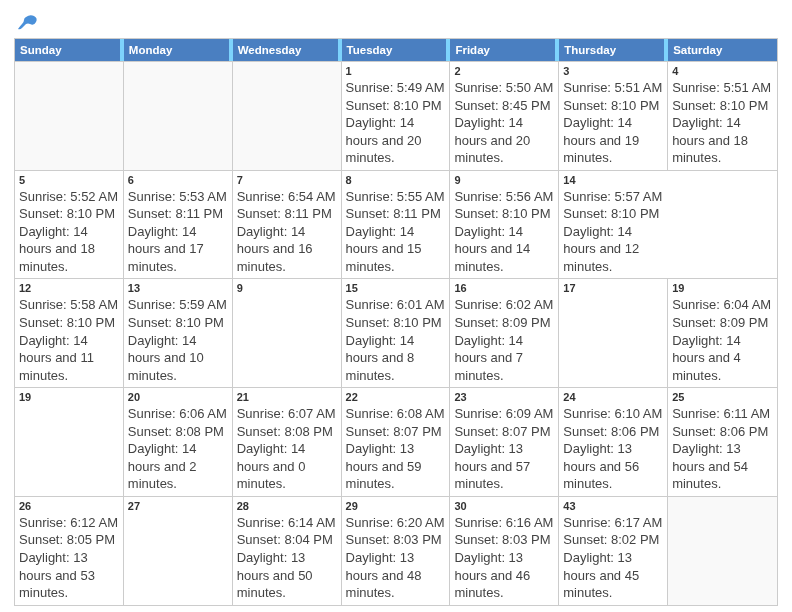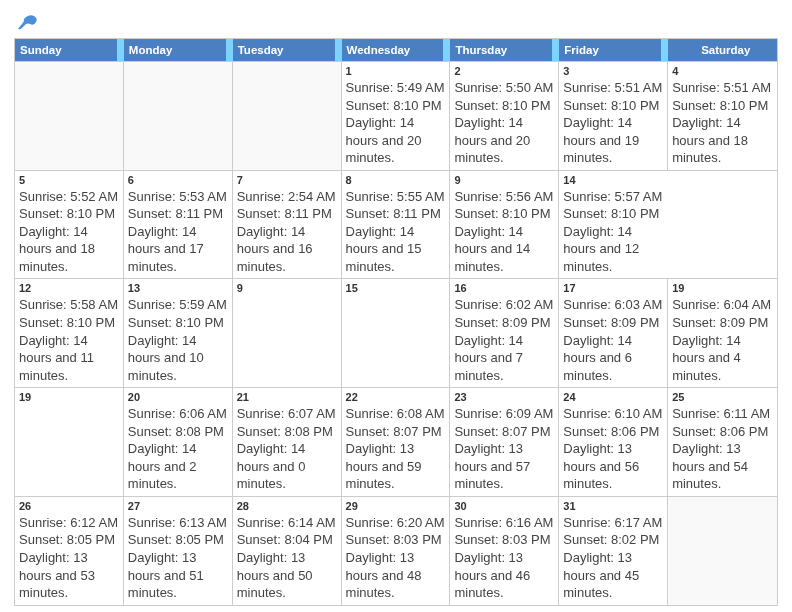--- a/index.html
+++ b/index.html
@@ -58,23 +58,23 @@
       display: grid;
       grid-template-columns: repeat(7, 1fr);
       background: #4a7fc1;
     }
     .cal-header-cell {
       color: #fff;
       font-size: 11.5px;
       font-weight: bold;
       padding: 5px 5px;
       text-align: left;
-      border-right: 7px solid #7dd3fc;
-    }
-    .cal-header-cell:last-child { border-right: none; margin-left: 28px; }
+      border-right: 4px solid #7dd3fc;
+    }
+    .cal-header-cell:last-child { border-right: none; }
     .cal-body {
       flex: 1;
       display: flex;
       flex-direction: column;
     }
     .cal-week {
       flex: 1;
       display: grid;
       grid-template-columns: repeat(7, 1fr);
       border-top: 1px solid #ccc;
@@ -124,42 +124,42 @@
     <div class="title-area">
       <div class="month-title"></div>
       <div class="location"></div>
     </div>
   </div>
 
   <div class="calendar">
     <div class="cal-header-row">
     <div class="cal-header-cell">Sunday</div>
         <div class="cal-header-cell">Monday</div>
+        <div class="cal-header-cell">Wednesday</div>
         <div class="cal-header-cell">Tuesday</div>
-        <div class="cal-header-cell">Wednesday</div>
+        <div class="cal-header-cell">Friday</div>
         <div class="cal-header-cell">Thursday</div>
-        <div class="cal-header-cell">Friday</div>
         <div class="cal-header-cell">Saturday</div>
       </div>
     <div class="cal-body">
     <div class="cal-week">
           <div class="cal-cell empty"></div>
           <div class="cal-cell empty"></div>
           <div class="cal-cell empty"></div>
           <div class="cal-cell">
             <div class="cell-day">1</div>
             <div class="cell-info">Sunrise: 5:49 AM
 Sunset: 8:10 PM
 Daylight: 14 hours
 and 20 minutes.</div>
           </div>
           <div class="cal-cell">
             <div class="cell-day">2</div>
             <div class="cell-info">Sunrise: 5:50 AM
-Sunset: 8:10 PM
+Sunset: 8:45 PM
 Daylight: 14 hours
 and 20 minutes.</div>
           </div>
           <div class="cal-cell">
             <div class="cell-day">3</div>
             <div class="cell-info">Sunrise: 5:51 AM
 Sunset: 8:10 PM
 Daylight: 14 hours
 and 19 minutes.</div>
           </div>
@@ -181,21 +181,21 @@
           </div>
           <div class="cal-cell">
             <div class="cell-day">6</div>
             <div class="cell-info">Sunrise: 5:53 AM
 Sunset: 8:11 PM
 Daylight: 14 hours
 and 17 minutes.</div>
           </div>
           <div class="cal-cell">
             <div class="cell-day">7</div>
-            <div class="cell-info">Sunrise: 2:54 AM
+            <div class="cell-info">Sunrise: 6:54 AM
 Sunset: 8:11 PM
 Daylight: 14 hours
 and 16 minutes.</div>
           </div>
           <div class="cal-cell">
             <div class="cell-day">8</div>
             <div class="cell-info">Sunrise: 5:55 AM
 Sunset: 8:11 PM
 Daylight: 14 hours
 and 15 minutes.</div>
@@ -228,34 +228,34 @@
             <div class="cell-info">Sunrise: 5:59 AM
 Sunset: 8:10 PM
 Daylight: 14 hours
 and 10 minutes.</div>
           </div>
           <div class="cal-cell">
             <div class="cell-day">9</div>
           </div>
           <div class="cal-cell">
             <div class="cell-day">15</div>
+            <div class="cell-info">Sunrise: 6:01 AM
+Sunset: 8:10 PM
+Daylight: 14 hours
+and 8 minutes.</div>
           </div>
           <div class="cal-cell">
             <div class="cell-day">16</div>
             <div class="cell-info">Sunrise: 6:02 AM
 Sunset: 8:09 PM
 Daylight: 14 hours
 and 7 minutes.</div>
           </div>
           <div class="cal-cell">
             <div class="cell-day">17</div>
-            <div class="cell-info">Sunrise: 6:03 AM
-Sunset: 8:09 PM
-Daylight: 14 hours
-and 6 minutes.</div>
           </div>
           <div class="cal-cell">
             <div class="cell-day">19</div>
             <div class="cell-info">Sunrise: 6:04 AM
 Sunset: 8:09 PM
 Daylight: 14 hours
 and 4 minutes.</div>
           </div>
         </div>
         <div class="cal-week">
@@ -308,24 +308,20 @@
         <div class="cal-week">
           <div class="cal-cell">
             <div class="cell-day">26</div>
             <div class="cell-info">Sunrise: 6:12 AM
 Sunset: 8:05 PM
 Daylight: 13 hours
 and 53 minutes.</div>
           </div>
           <div class="cal-cell">
             <div class="cell-day">27</div>
-            <div class="cell-info">Sunrise: 6:13 AM
-Sunset: 8:05 PM
-Daylight: 13 hours
-and 51 minutes.</div>
           </div>
           <div class="cal-cell">
             <div class="cell-day">28</div>
             <div class="cell-info">Sunrise: 6:14 AM
 Sunset: 8:04 PM
 Daylight: 13 hours
 and 50 minutes.</div>
           </div>
           <div class="cal-cell">
             <div class="cell-day">29</div>
@@ -335,21 +331,21 @@
 and 48 minutes.</div>
           </div>
           <div class="cal-cell">
             <div class="cell-day">30</div>
             <div class="cell-info">Sunrise: 6:16 AM
 Sunset: 8:03 PM
 Daylight: 13 hours
 and 46 minutes.</div>
           </div>
           <div class="cal-cell">
-            <div class="cell-day">31</div>
+            <div class="cell-day">43</div>
             <div class="cell-info">Sunrise: 6:17 AM
 Sunset: 8:02 PM
 Daylight: 13 hours
 and 45 minutes.</div>
           </div>
           <div class="cal-cell empty"></div>
         </div>
       </div>
   </div>
 </div>

